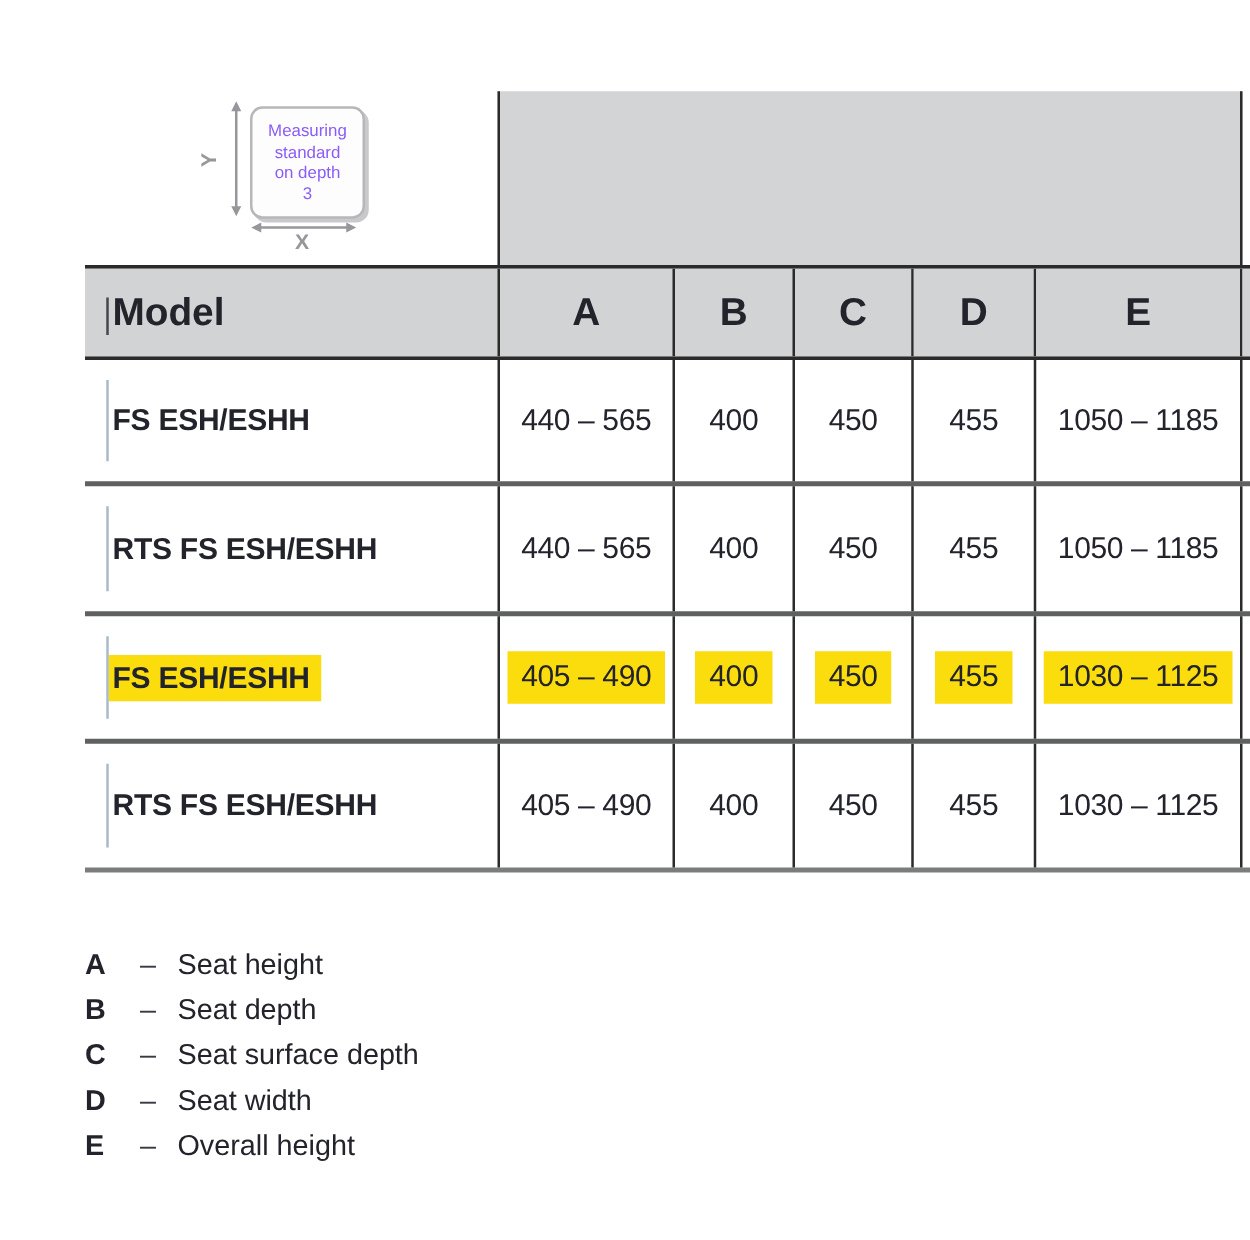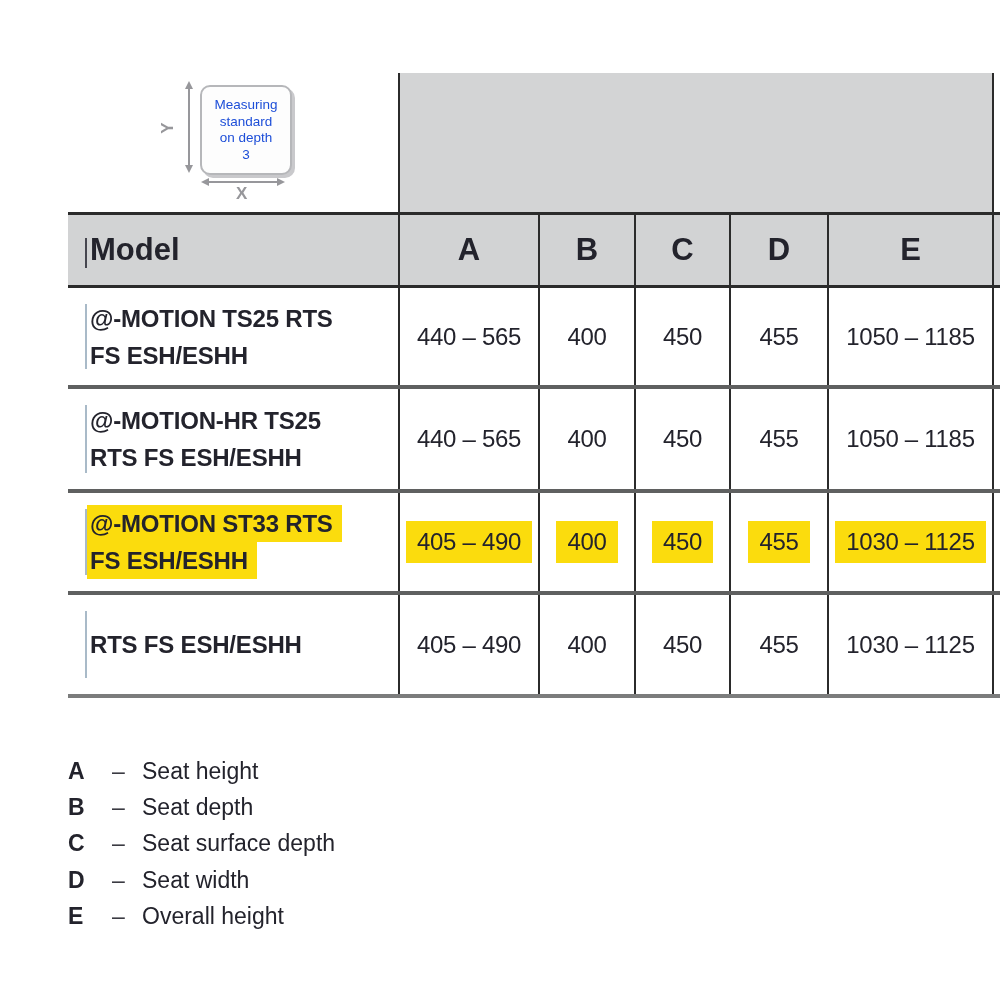--- a/index.html
+++ b/index.html
@@ -9,21 +9,21 @@
     -webkit-font-smoothing:antialiased;
   }
   .stage{position:relative;width:1000px;height:992px;background:#ffffff;}
 
   
   .badge{
     position:absolute;left:200px;top:85px;width:88px;height:86px;
     background:#fdfdfd;border:2px solid #b6b7ba;border-radius:10px;
     box-shadow:3px 3px 0 #c9c9cc;
     display:flex;flex-direction:column;justify-content:center;align-items:center;
-    color:#1d4ed8;font-size:13.5px;line-height:16.5px;text-align:center;
+    color:#8b5cf6;font-size:13.5px;line-height:16.5px;text-align:center;
   }
   .arrow-v{position:absolute;left:188px;top:88px;width:2px;height:78px;background:#97979b;}
   .arrow-v::before{content:"";position:absolute;top:-7px;left:-3px;width:0;height:0;
     border-left:4px solid transparent;border-right:4px solid transparent;border-bottom:8px solid #97979b;}
   .arrow-v::after{content:"";position:absolute;bottom:-7px;left:-3px;width:0;height:0;
     border-left:4px solid transparent;border-right:4px solid transparent;border-top:8px solid #97979b;}
   .arrow-h{position:absolute;left:208px;top:181px;width:70px;height:2px;background:#97979b;}
   .arrow-h::before{content:"";position:absolute;left:-7px;top:-3px;width:0;height:0;
     border-top:4px solid transparent;border-bottom:4px solid transparent;border-right:8px solid #97979b;}
   .arrow-h::after{content:"";position:absolute;right:-7px;top:-3px;width:0;height:0;
@@ -101,21 +101,20 @@
       <div class="cell c-a">A</div>
       <div class="cell c-b">B</div>
       <div class="cell c-c">C</div>
       <div class="cell c-d">D</div>
       <div class="cell c-e">E</div>
       <div class="cell c-f last"></div>
     </div>
 
     <div class="t-row r1">
       <div class="cell c-model model-cell">
-        <span class="model-line">@-MOTION TS25 RTS</span>
         <span class="model-line">FS ESH/ESHH</span>
       </div>
       <div class="cell c-a">
           <span class="val">440 – 565</span>
         </div>
       <div class="cell c-b">
           <span class="val">400</span>
         </div>
       <div class="cell c-c">
           <span class="val">450</span>
@@ -124,21 +123,20 @@
           <span class="val">455</span>
         </div>
       <div class="cell c-e">
           <span class="val">1050 – 1185</span>
         </div>
       <div class="cell c-f last"></div>
     </div>
 
     <div class="t-row r2">
       <div class="cell c-model model-cell">
-        <span class="model-line">@-MOTION-HR TS25</span>
         <span class="model-line">RTS FS ESH/ESHH</span>
       </div>
       <div class="cell c-a">
           <span class="val">440 – 565</span>
         </div>
       <div class="cell c-b">
           <span class="val">400</span>
         </div>
       <div class="cell c-c">
           <span class="val">450</span>
@@ -147,21 +145,20 @@
           <span class="val">455</span>
         </div>
       <div class="cell c-e">
           <span class="val">1050 – 1185</span>
         </div>
       <div class="cell c-f last"></div>
     </div>
 
     <div class="t-row r3">
       <div class="cell c-model model-cell">
-        <span class="model-line hl">@-MOTION ST33 RTS</span>
         <span class="model-line hl">FS ESH/ESHH</span>
       </div>
       <div class="cell c-a">
           <span class="val val-hl">405 – 490</span>
         </div>
       <div class="cell c-b">
           <span class="val val-hl">400</span>
         </div>
       <div class="cell c-c">
           <span class="val val-hl">450</span>

